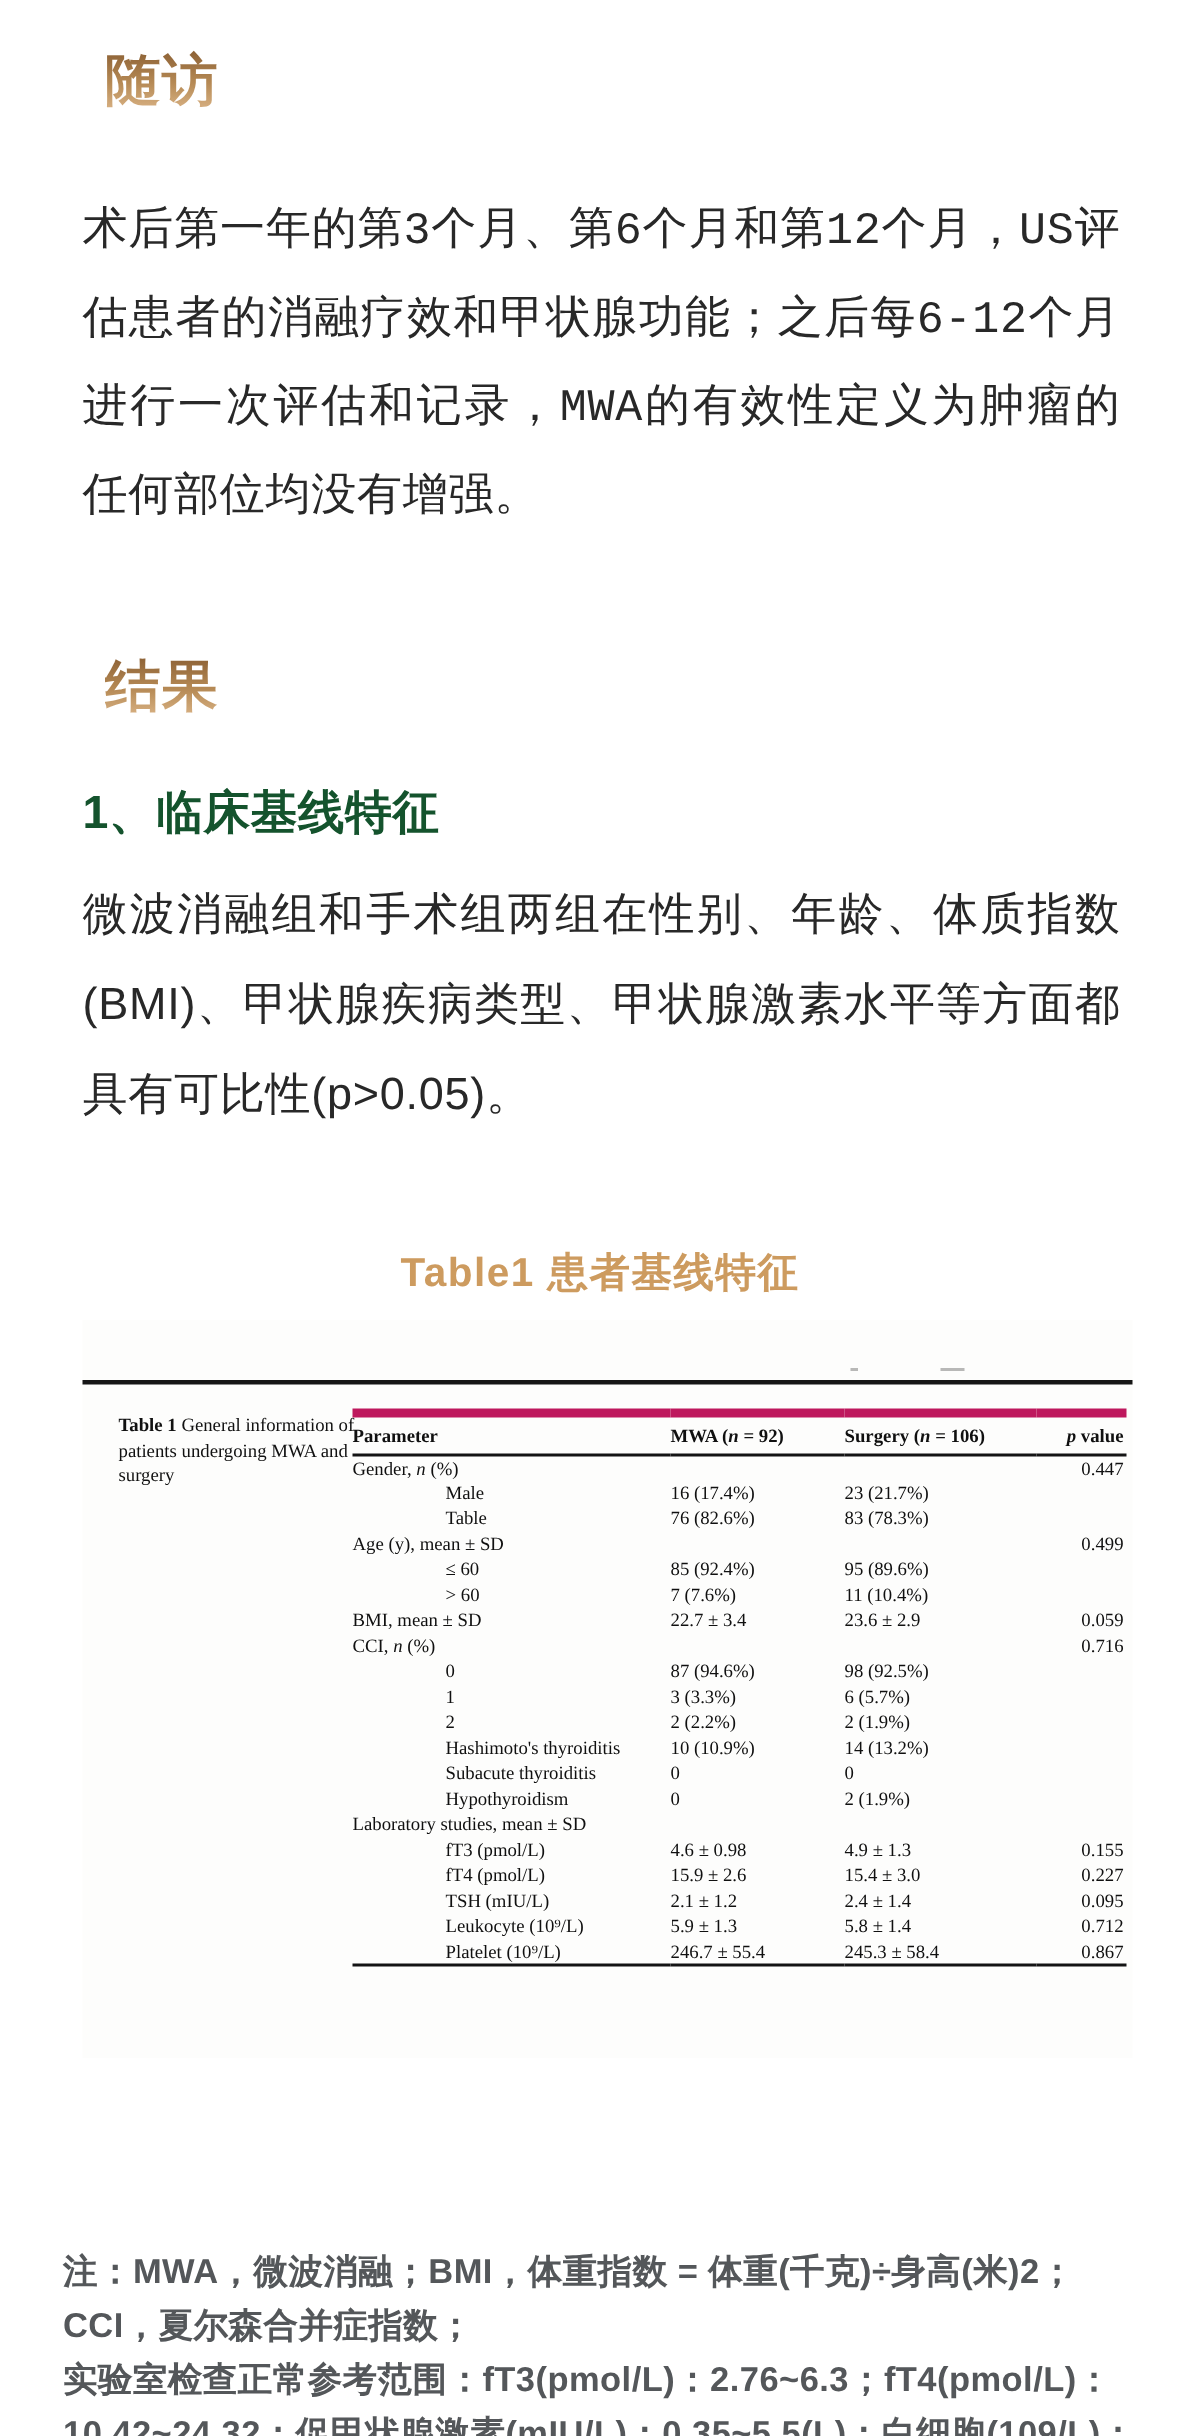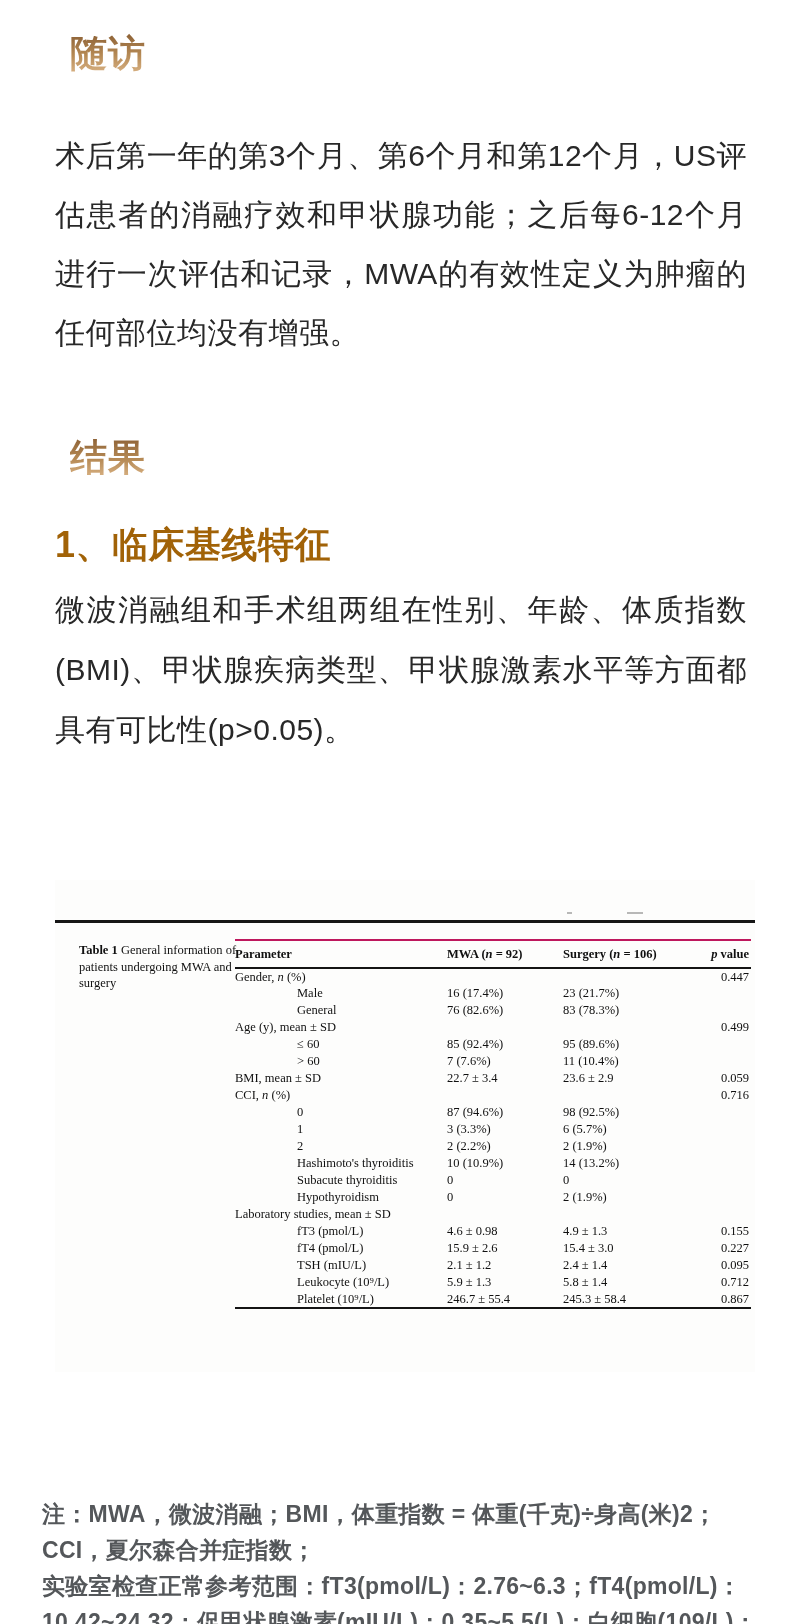--- a/index.html
+++ b/index.html
@@ -24,26 +24,26 @@
     }
   }
   #heading-followup { top:30px; }
   #heading-results  { top:434px; }
   
   .body-para {
     position:absolute; left:55px; width:692px;
     font-size:30px; line-height:59px; color:#282828;
     text-align:justify; text-justify:inter-ideograph; letter-spacing:0.5px;
   }
-  #para-followup { top:126px; }
+  #para-followup { top:126px;font-family:Liberation Mono, monospace; }
   #para-baseline { top:580px; line-height:60px; }
   
   .sub-heading {
     position:absolute; left:55px; top:521px;
-    font-size:36px; font-weight:bold; color:#a16207; letter-spacing:0.5px;
+    font-size:31px; font-weight:bold; color:#14532d; letter-spacing:0.5px;
   }
   
   .table-title {
     position:absolute; left:0; top:830px; width:100%;
     text-align:center; font-size:27px; font-weight:bold;
     color:#cd9b5f; letter-spacing:1px;
   }
   
   .scan {
     position:absolute; left:55px; top:880px; width:700px; height:492px;
@@ -58,21 +58,21 @@
   .scan-toprule { position:absolute; left:0; top:40px; width:700px; height:3px; background:#161616; }
   .scan-caption {
     position:absolute; left:0; top:62px; width:172px;
     font-size:12.5px; line-height:16.5px; color:#111;margin-left:24px;
   }
   .scan-caption b { font-weight:bold; }
   .jtable {
     position:absolute; left:180px; top:59px;
     border-collapse:collapse; table-layout:fixed; width:516px;
     font-size:12.5px; color:#101010;
-    border-top:2px solid #be185d; border-bottom:2px solid #141414;
+    border-top:6px solid #be185d; border-bottom:2px solid #141414;
   }
   .jtable thead th {
     font-weight:bold; text-align:left; vertical-align:middle;
     height:28px; border-bottom:2px solid #141414; padding:0;
   }
   .jtable thead th.pcol, .jtable td.pcol { text-align:right; padding-right:2px; }
   .jtable tbody td {
     height:17px; padding:0; vertical-align:middle;
     white-space:nowrap; overflow:visible;
   }
@@ -94,20 +94,21 @@
   <div id="heading-followup" class="gold-heading">随访</div>
 
   <div id="para-followup" class="body-para">术后第一年的第3个月、第6个月和第12个月，US评估患者的消融疗效和甲状腺功能；之后每6-12个月进行一次评估和记录，MWA的有效性定义为肿瘤的任何部位均没有增强。</div>
 
   <div id="heading-results" class="gold-heading">结果</div>
 
   <div class="sub-heading">1、临床基线特征</div>
 
   <div id="para-baseline" class="body-para">微波消融组和手术组两组在性别、年龄、体质指数(BMI)、甲状腺疾病类型、甲状腺激素水平等方面都具有可比性(p&gt;0.05)。</div>
 
+  <div class="table-title">Table1 患者基线特征</div>
 
   <div class="scan">
     <div class="scan-artifact a1"></div>
     <div class="scan-artifact a2"></div>
     <div class="scan-toprule"></div>
 
     <div class="scan-caption">
       <b>Table 1</b>
       <span>General information of patients undergoing MWA and surgery</span>
     </div>
@@ -134,21 +135,21 @@
             <td class=""></td>
             <td class="pcol">0.447</td>
           </tr>
           <tr>
             <td class="lbl ind">Male</td>
             <td class="">16 (17.4%)</td>
             <td class="">23 (21.7%)</td>
             <td class="pcol"></td>
           </tr>
           <tr>
-            <td class="lbl ind">General</td>
+            <td class="lbl ind">Table</td>
             <td class="">76 (82.6%)</td>
             <td class="">83 (78.3%)</td>
             <td class="pcol"></td>
           </tr>
           <tr>
             <td class="lbl">Age (y), mean ± SD</td>
             <td class=""></td>
             <td class=""></td>
             <td class="pcol">0.499</td>
           </tr>

